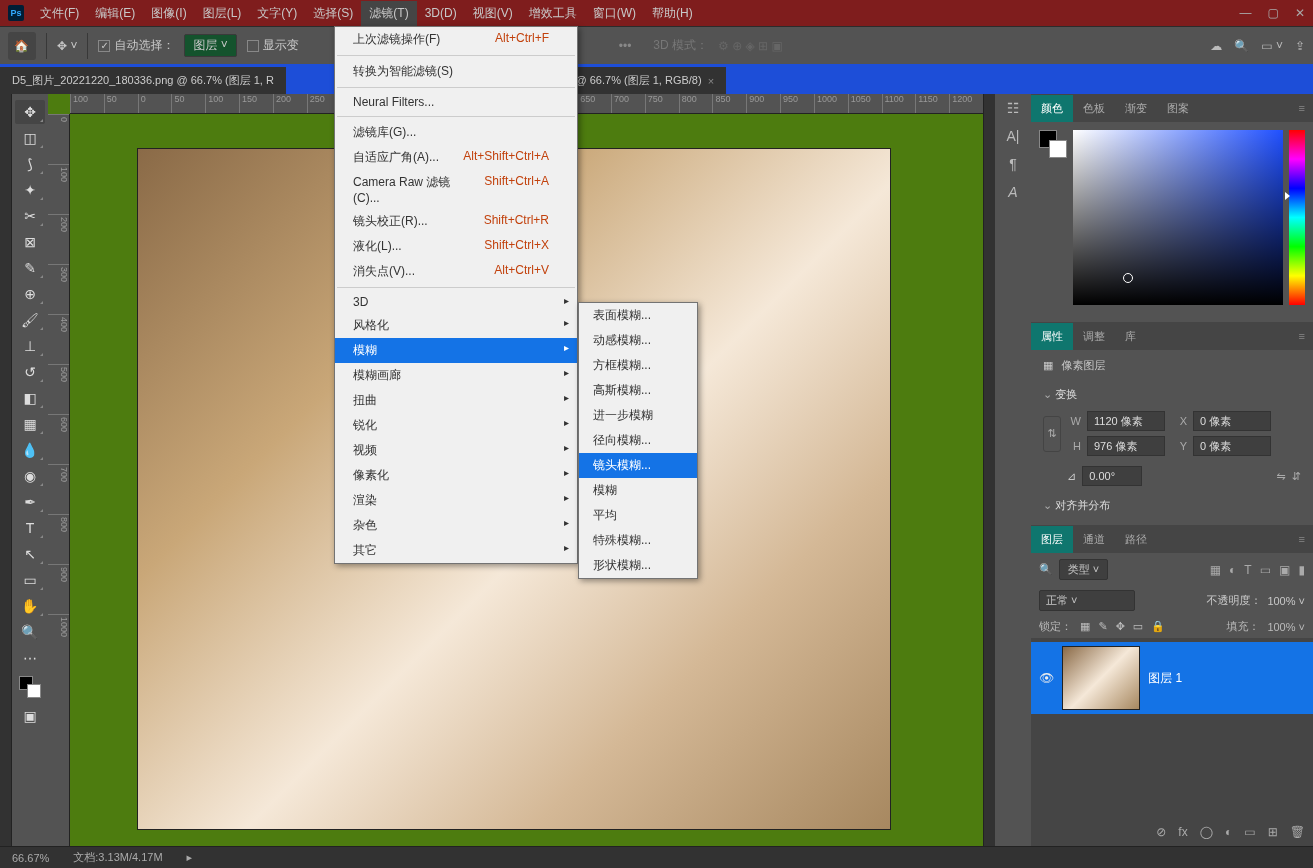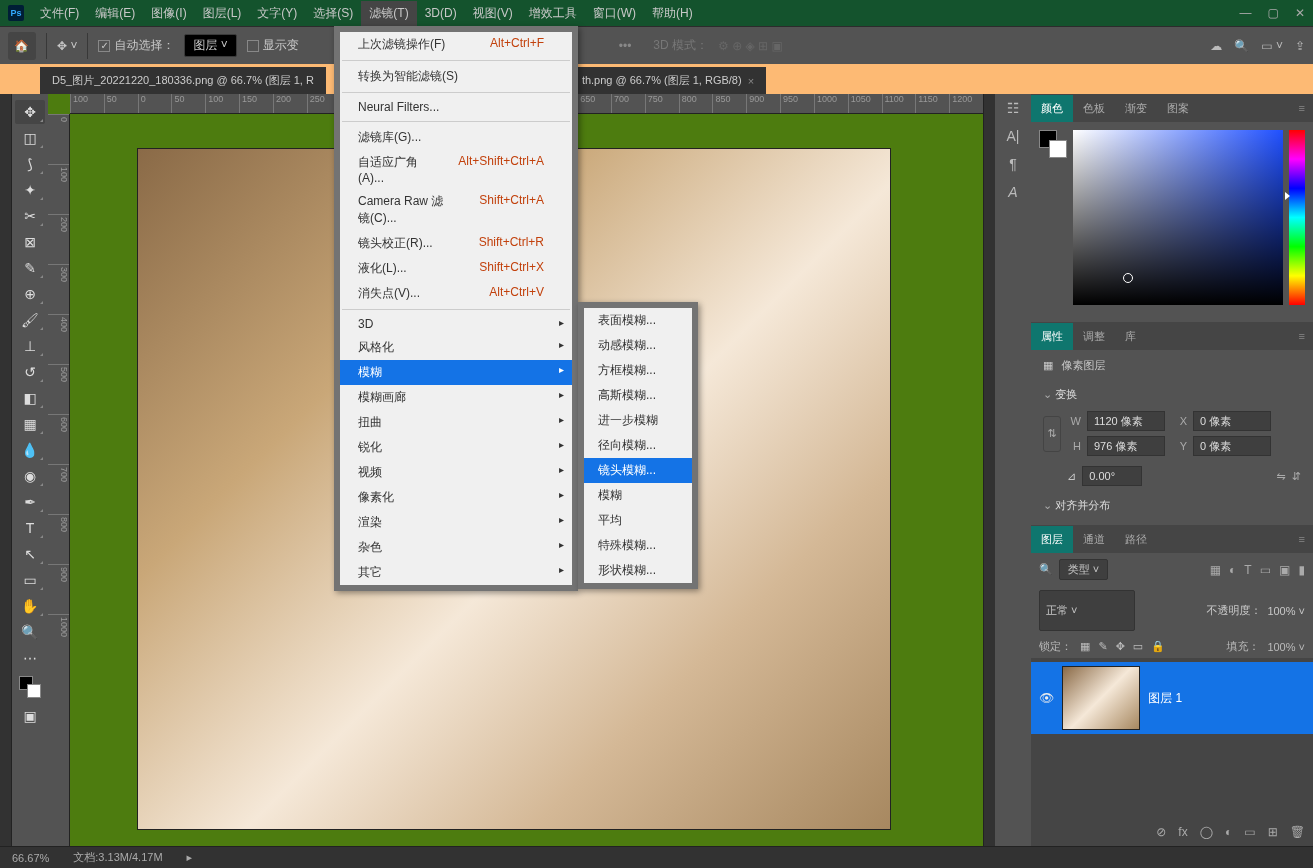--- a/index.html
+++ b/index.html
@@ -1,35 +1,35 @@
 <!DOCTYPE html>
 <html><head>
 <meta charset="utf-8">
 <style>
 * { margin: 0; padding: 0; box-sizing: border-box; font-family: "Microsoft YaHei", "Segoe UI", sans-serif; user-select: none; }
 body { width: 1313px; height: 868px; background: #323232; color: #c8c8c8; font-size: 12px; overflow: hidden; position: relative; }
 
 
-.titlebar { height: 26px; background: #14532d; display: flex; align-items: center; padding: 0 8px; }
+.titlebar { height: 26px; background: #7f1d1d; display: flex; align-items: center; padding: 0 8px; }
 .titlebar .logo { width: 16px; height: 16px; background: #001e36; color: #31a8ff; font-size: 9px; font-weight: bold; display: flex; align-items: center; justify-content: center; border-radius: 2px; margin-right: 8px; }
 .titlebar .menu-item { padding: 4px 8px; cursor: pointer; }
 .titlebar .menu-item.active { background: #454545; }
 .titlebar .window-controls { margin-left: auto; display: flex; gap: 16px; color: #aaa; }
 
 
 .options-bar { height: 38px; background: #535353; border-top: 1px solid #2c2c2c; display: flex; align-items: center; padding: 0 8px; gap: 10px; }
 .home-icon { width: 28px; height: 28px; background: #454545; border-radius: 3px; display: flex; align-items: center; justify-content: center; }
 .options-bar .divider { width: 1px; height: 26px; background: #383838; }
-.options-bar .dropdown { background: #000000; border: 1px solid #3a3a3a; padding: 2px 8px; border-radius: 2px; }
+.options-bar .dropdown { background: #14532d; border: 1px solid #3a3a3a; padding: 2px 8px; border-radius: 2px; }
 .options-bar .right-icons { margin-left: auto; display: flex; gap: 12px; align-items: center; color: #bbb; }
 .checkbox { width: 12px; height: 12px; border: 1px solid #888; display: inline-block; vertical-align: middle; margin-right: 4px; }
 .checkbox.checked::after { content: "✓"; font-size: 10px; position: relative; top: -3px; left: 1px; }
 
 
-.doc-tabs { height: 30px; background: #fdba74; display: flex; align-items: end; padding-left: 40px; }
+.doc-tabs { height: 30px; background: #1d4ed8; display: flex; align-items: end; }
 .doc-tab { padding: 6px 12px; background: #323232; color: #ccc; display: flex; align-items: center; gap: 6px; font-size: 11px; }
 .doc-tab .close { color: #888; }
 
 
 .main-area { position: absolute; top: 94px; left: 0; right: 0; bottom: 22px; display: flex; }
 
 
 .tool-rail { width: 12px; background: #323232; border-right: 1px solid #222; }
 .toolbox { width: 36px; background: #535353; display: flex; flex-direction: column; padding: 6px 0; gap: 2px; }
 .tool-btn { width: 30px; height: 24px; margin: 0 auto; display: flex; align-items: center; justify-content: center; color: #ddd; border-radius: 2px; cursor: pointer; font-size: 14px; position: relative; }
@@ -38,21 +38,21 @@
 
 
 .canvas-wrap { flex: 1; position: relative; background: #4d7c0f; overflow: hidden; }
 .ruler-top { position: absolute; top: 0; left: 22px; right: 0; height: 20px; background: #535353; display: flex; color: #999; font-size: 9px; overflow: hidden; border-bottom: 1px solid #222; }
 .ruler-top .tick { width: 50px; border-left: 1px solid #777; padding-left: 2px; }
 .ruler-left { position: absolute; top: 20px; left: 0; width: 22px; bottom: 0; background: #535353; display: flex; flex-direction: column; color: #999; font-size: 9px; border-right: 1px solid #222; }
 .ruler-left .tick { height: 50px; border-top: 1px solid #777; writing-mode: vertical-rl; padding-top: 2px; }
 .canvas { position: absolute; top: 55px; left: 90px; width: 752px; height: 680px; background: linear-gradient(135deg, #8a6a47 0%, #c9a778 30%, #f5e8d8 55%, #d4b896 75%, #a78860 100%); box-shadow: 0 0 0 1px #222; }
 
 
-.dropdown-menu { position: absolute; background: #f0f0f0; border: 6px solid #737373; box-shadow: 2px 2px 6px rgba(0,0,0,.4); color: #333; min-width: 240px; z-index: 100; }
+.dropdown-menu { position: absolute; background: #f0f0f0; border: 1px solid #737373; box-shadow: 2px 2px 6px rgba(0,0,0,.4); color: #333; min-width: 240px; z-index: 100; }
 .dropdown-menu .item { padding: 4px 28px 4px 18px; display: flex; justify-content: space-between; font-size: 12px; position: relative; cursor: pointer; }
 .dropdown-menu .item.highlighted { background: #1473e6; color: #fff; }
 .dropdown-menu .item .shortcut { color: #c2410c; margin-left: 24px; }
 .dropdown-menu .item.has-sub::after { content: "▸"; position: absolute; right: 8px; font-size: 10px; }
 .dropdown-menu .sep { border-top: 1px solid #ccc; margin: 3px 2px; }
 .filter-menu { top: 26px; left: 334px; width: 244px; }
 .blur-submenu { top: 302px; left: 578px; width: 120px; min-width: 100px; }
 .blur-submenu .item { padding: 4px 12px 4px 14px; }
 
 
@@ -81,21 +81,21 @@
 .props-row { display: flex; align-items: center; gap: 6px; margin: 5px 0; }
 .props-row .lbl { color: #aaa; width: 16px; text-align: right; }
 .props-row input, .props-input { background: #3f3f3f; border: 1px solid #333; color: #ddd; padding: 3px 6px; width: 78px; font-size: 11px; }
 .link-icon { width: 18px; height: 36px; display: flex; align-items: center; justify-content: center; color: #aaa; border: 1px solid #444; border-radius: 3px; margin-right: 4px; }
 
 .layers-panel { flex: 1; display: flex; flex-direction: column; }
 .layers-toolbar { padding: 6px 8px; display: flex; align-items: center; gap: 6px; font-size: 11px; }
 .layers-toolbar .mini-select { background: #3f3f3f; border: 1px solid #333; padding: 2px 8px; border-radius: 2px; }
 .layers-toolbar .icons { margin-left: auto; display: flex; gap: 8px; color: #aaa; font-size: 12px; }
 .layers-row2 { padding: 4px 8px; display: flex; align-items: center; gap: 6px; font-size: 11px; }
-.layers-row2 .mini-select2 { background: #3f3f3f; border: 1px solid #333; padding: 12px 6px; border-radius: 2px; width: 96px; }
+.layers-row2 .mini-select2 { background: #3f3f3f; border: 1px solid #333; padding: 2px 6px; border-radius: 2px; width: 96px; }
 .layers-lock-row { padding: 4px 8px; display: flex; align-items: center; gap: 8px; font-size: 11px; color: #bbb; }
 .layer-list { flex: 1; background: #454545; overflow: auto; padding: 4px 0; }
 .layer-item { display: flex; align-items: center; gap: 8px; padding: 4px 8px; background: #1473e6; color: #fff; margin-bottom: 2px; }
 .layer-item .eye { color: #eee; }
 .layer-item .thumb { width: 78px; height: 64px; background: linear-gradient(135deg,#8a6a47,#f5e8d8,#a78860); border: 1px solid #222; }
 .layer-footer { height: 28px; background: #454545; display: flex; align-items: center; justify-content: flex-end; gap: 12px; padding: 0 8px; color: #aaa; font-size: 12px; }
 
 
 .status-bar { position: absolute; bottom: 0; left: 0; right: 0; height: 22px; background: #323232; border-top: 1px solid #222; display: flex; align-items: center; padding: 0 12px; font-size: 11px; color: #aaa; gap: 24px; }
 </style>

